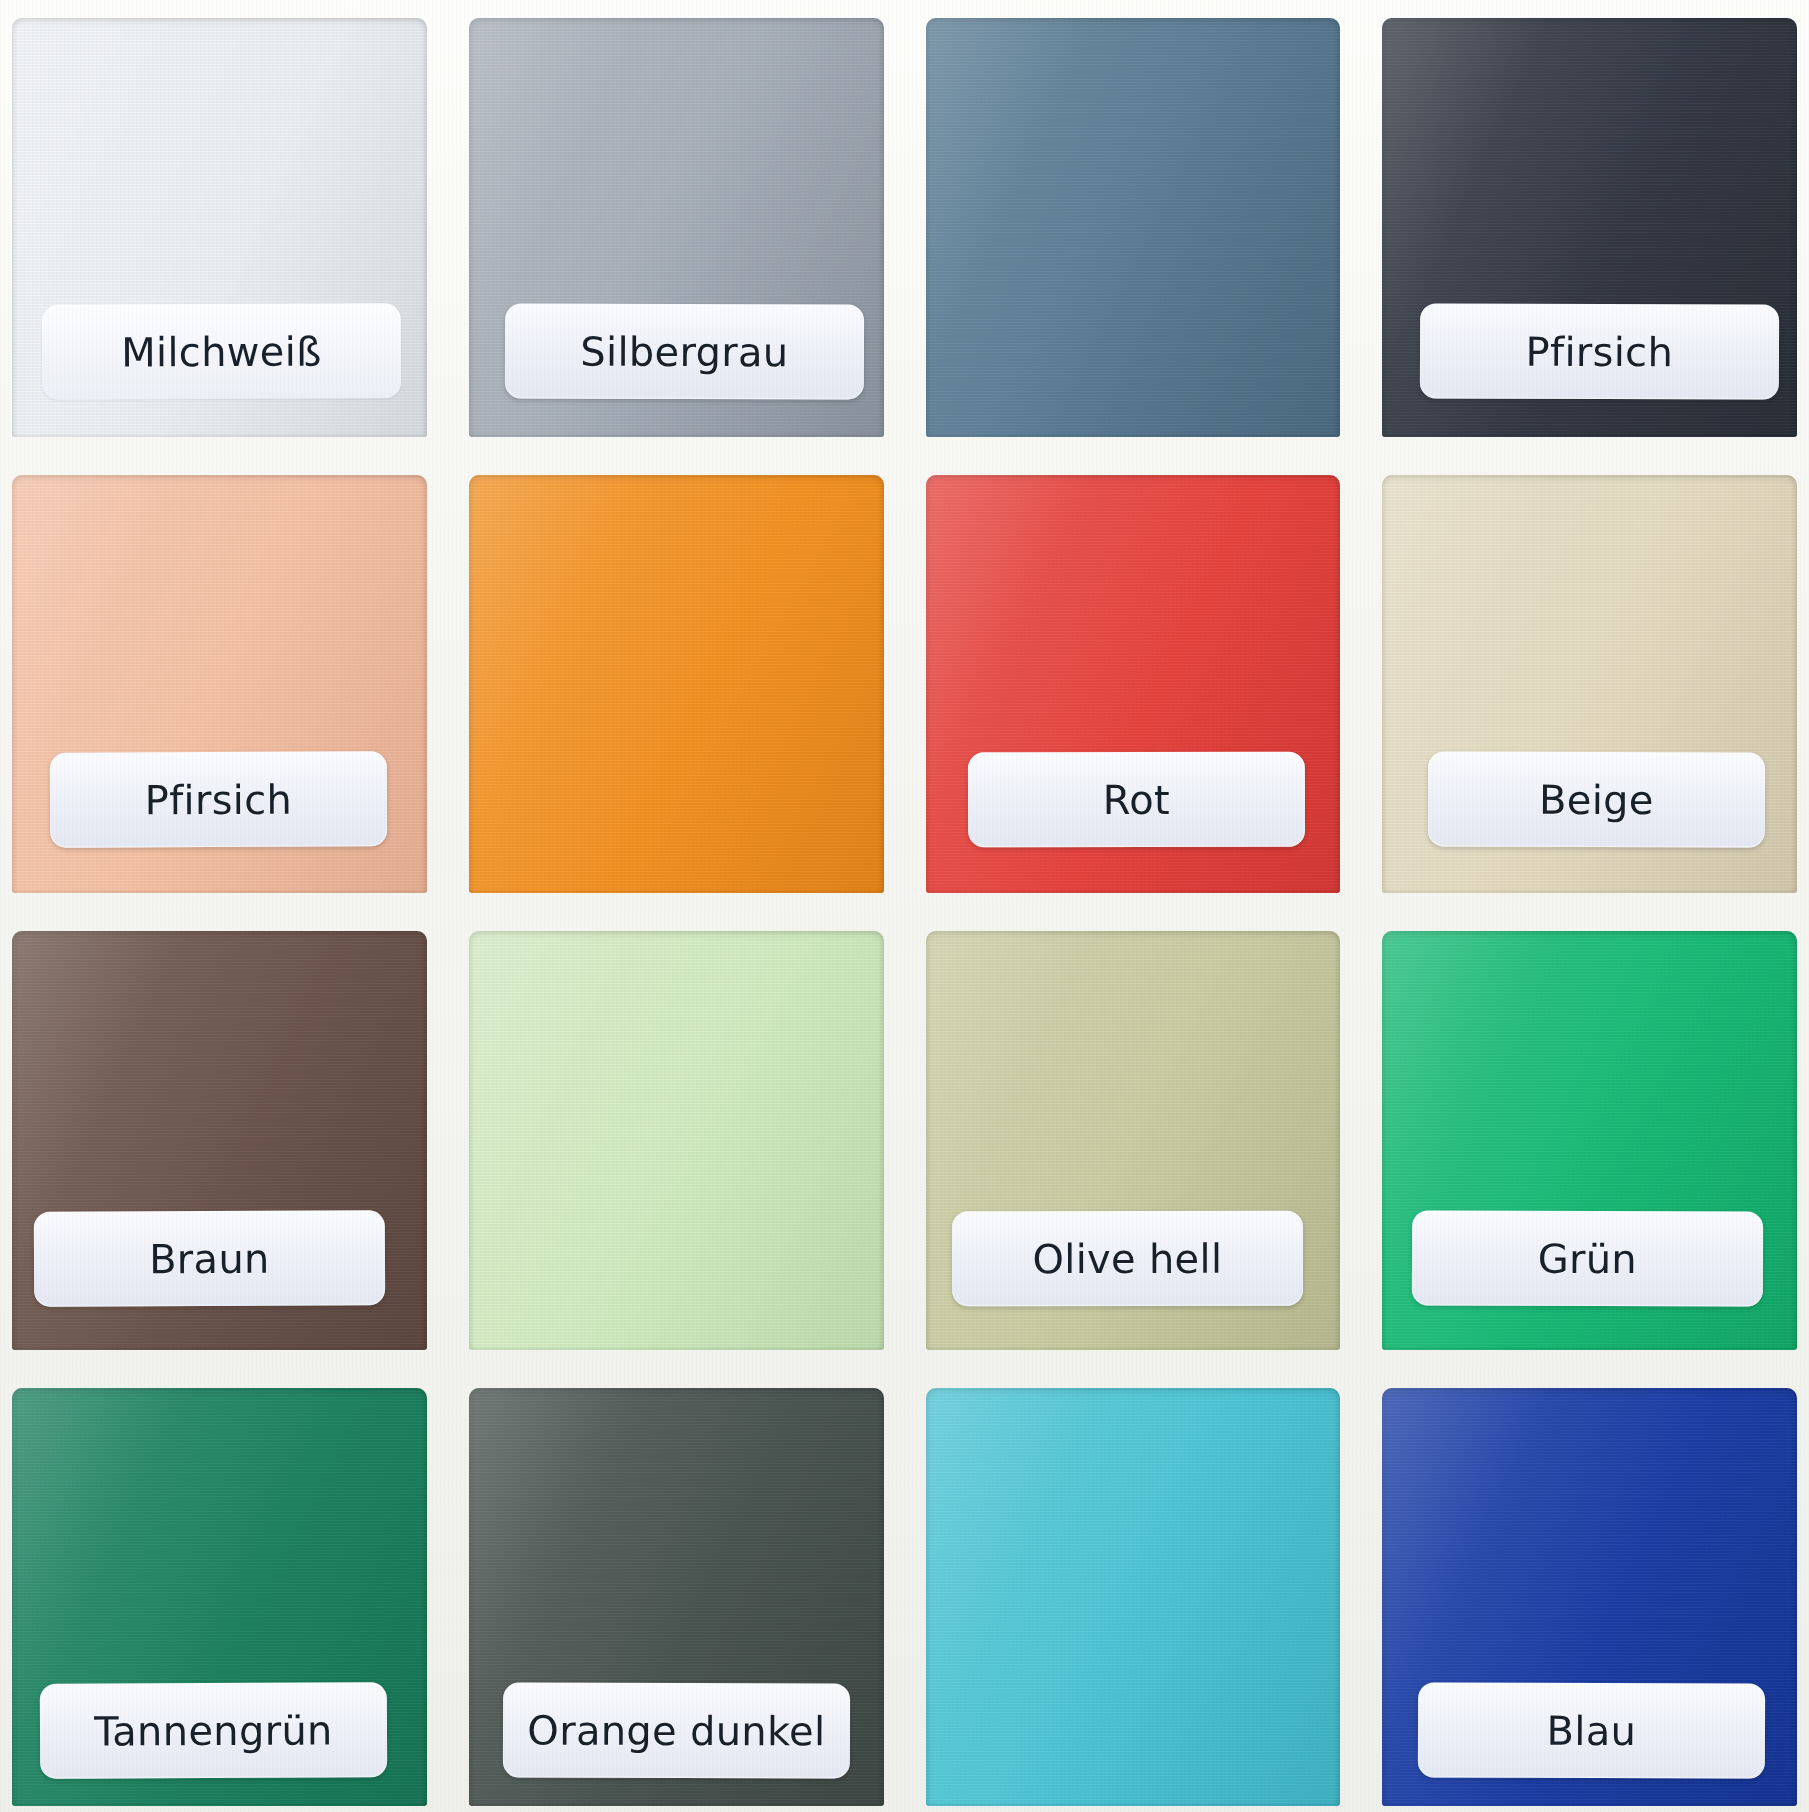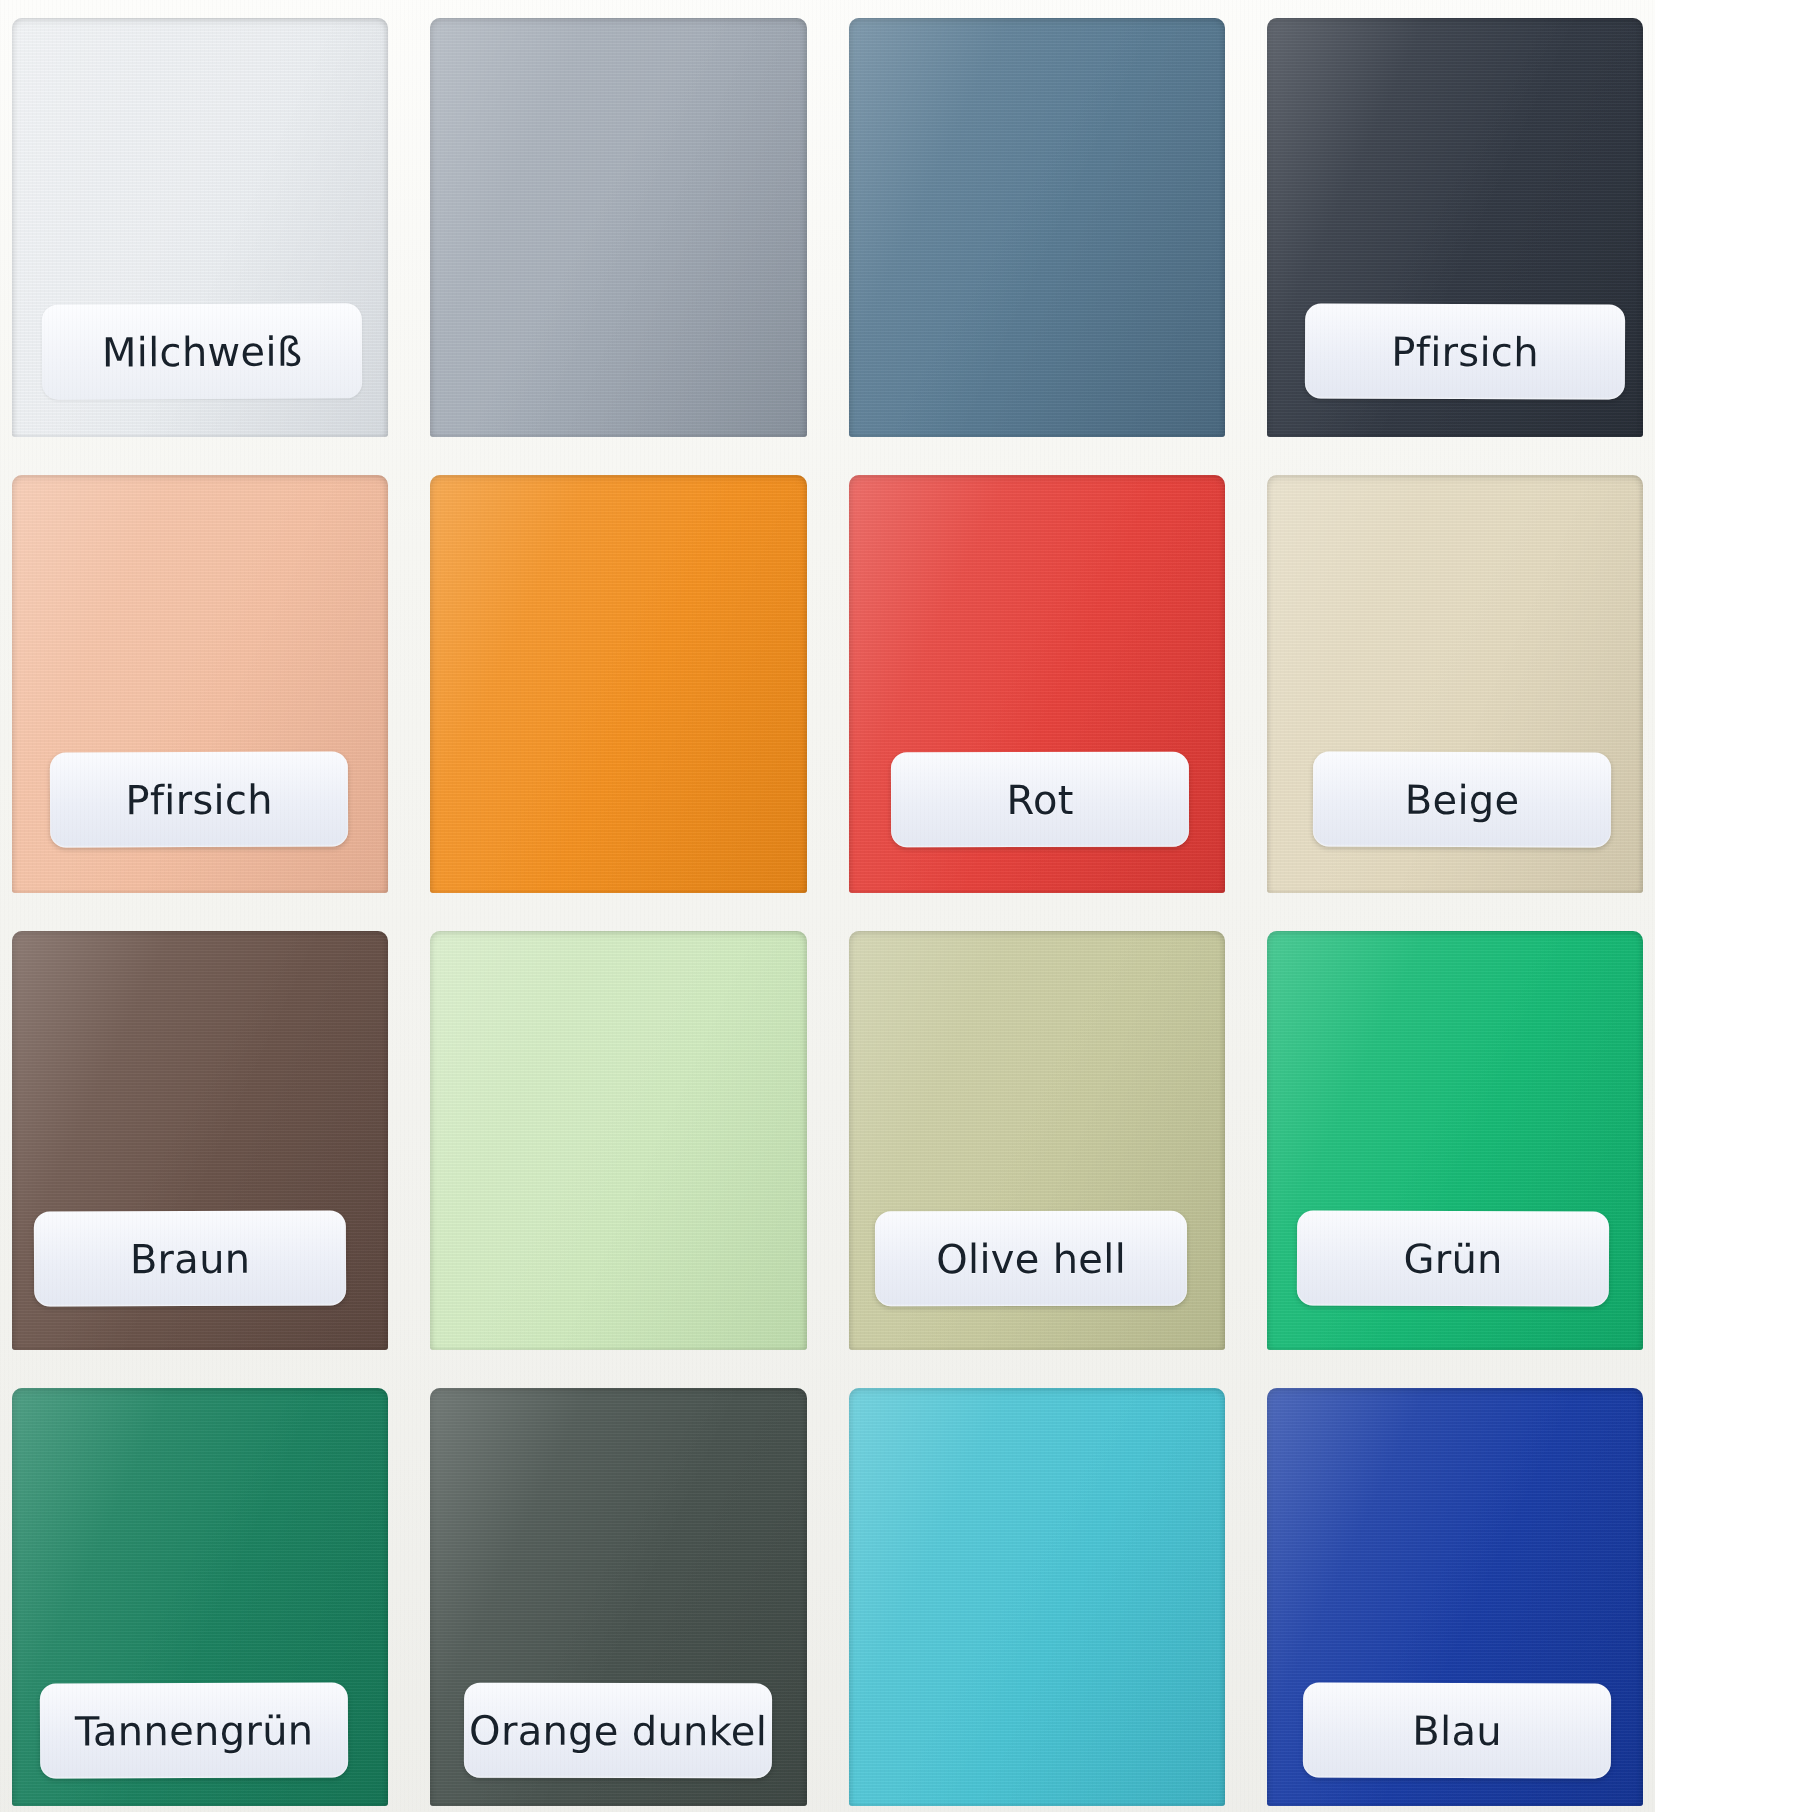--- a/index.html
+++ b/index.html
@@ -11,21 +11,21 @@
   body {
     width: 1809px;
     height: 1812px;
     overflow: hidden;
     font-family: "DejaVu Sans", sans-serif;
   }
 
   
   #swatch-board {
     position: relative;
-    width: 1655px;
+    width: 1809px;
     height: 1812px;
     background:
       linear-gradient(178deg, #fdfdfb 0%, #f6f6f2 30%, #f2f2ee 70%, #eeeeea 100%);
     box-sizing: border-box;
   }
   
   #tray-texture {
     position: absolute;
     inset: 0;
     pointer-events: none;
@@ -148,20 +148,23 @@
 <div id="swatch-board">
   <div id="grid">
       <div class="cell r1 c1 ghost-card">
         <div class="chip" style="background: linear-gradient(120deg, rgb(238, 241, 244) 0%, rgb(238, 241, 244) 45%, rgb(226, 231, 236) 100%);"></div>
         <div class="label-card">
           <span class="label-text">Milchweiß</span>
         </div>
       </div>
       <div class="cell r1 c2">
         <div class="chip" style="background: linear-gradient(120deg, rgb(168, 176, 186) 0%, rgb(168, 176, 186) 45%, rgb(143, 153, 165) 100%);"></div>
+        <div class="label-card">
+          <span class="label-text">Silbergrau</span>
+        </div>
       </div>
       <div class="cell r1 c3">
         <div class="chip" style="background: linear-gradient(120deg, rgb(92, 126, 150) 0%, rgb(92, 126, 150) 45%, rgb(78, 110, 134) 100%);"></div>
       </div>
       <div class="cell r1 c4">
         <div class="chip" style="background: linear-gradient(120deg, rgb(52, 59, 70) 0%, rgb(52, 59, 70) 45%, rgb(42, 48, 58) 100%);"></div>
         <div class="label-card">
           <span class="label-text">Pfirsich</span>
         </div>
       </div>

